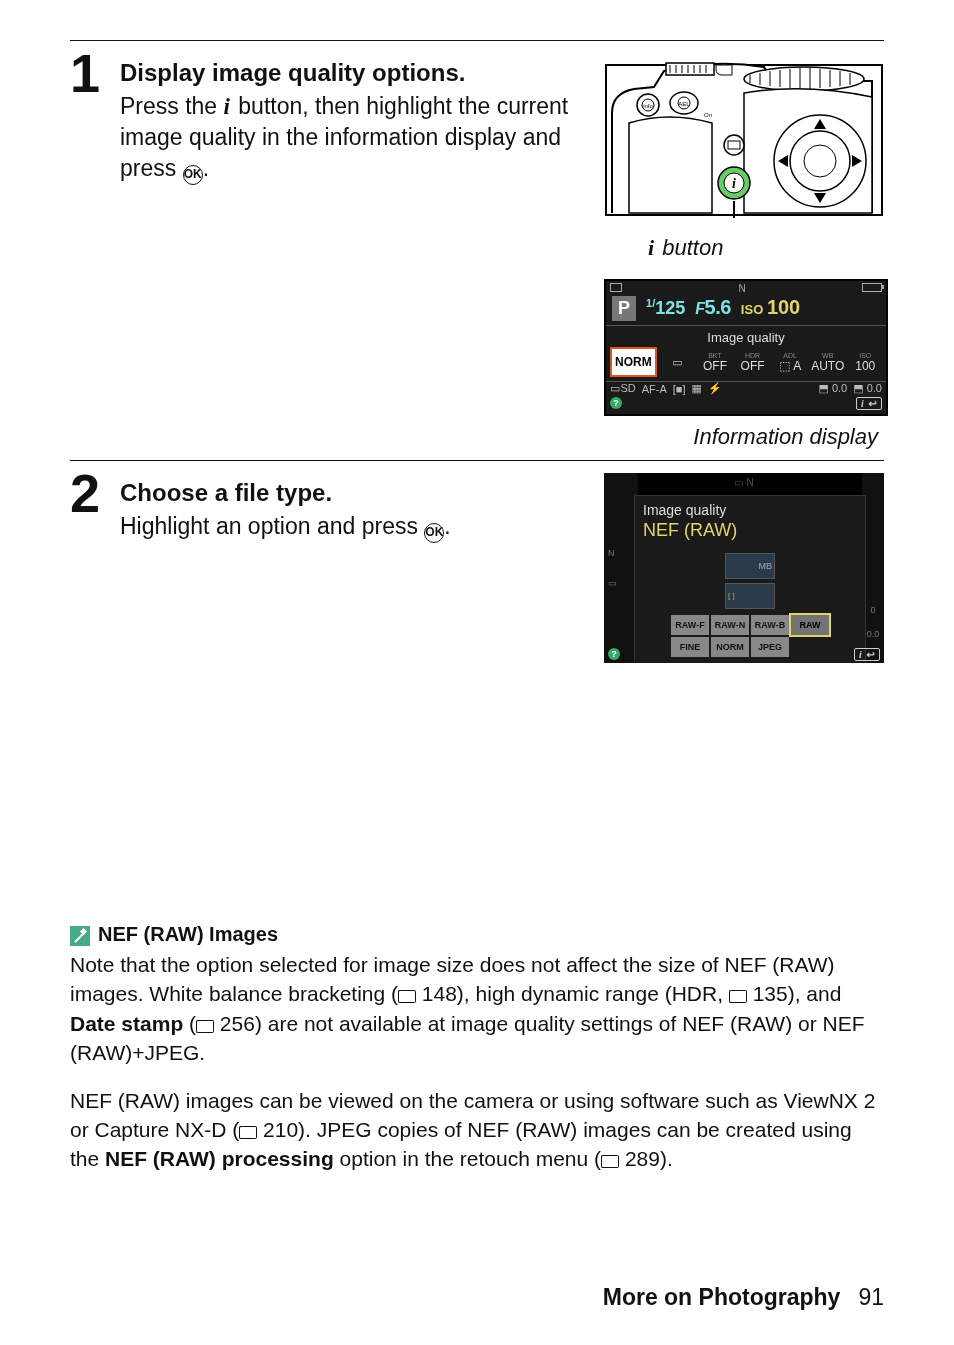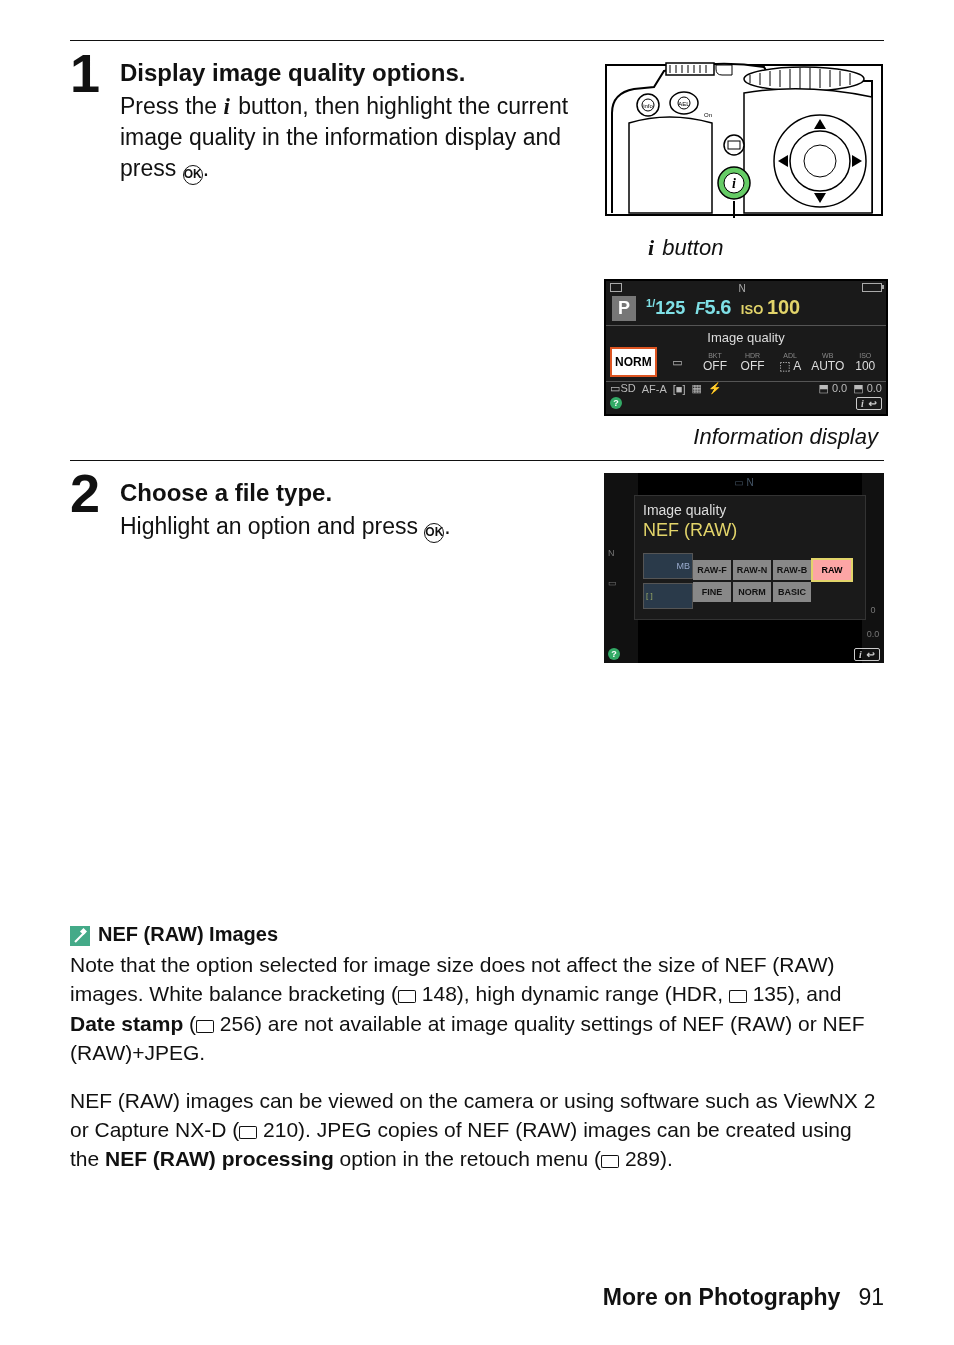--- a/index.html
+++ b/index.html
@@ -239,22 +239,24 @@
     color: #ddd;
     padding: 6px 8px 0 8px;
   }
   .iq-sub {
     font-size: 18px;
     color: #e2d46a;
     padding: 2px 8px 8px 8px;
   }
   .iq-body {
     display: flex;
+    gap: 6px;
     padding: 4px 8px 10px 8px;
     align-items: center;
+    flex-direction: column;
   }
   .iq-thumbs {
     display:flex; flex-direction:column; gap:4px;
   }
   .iq-thumb {
     width: 46px;
     height: 24px;
     background: #2a3a4a;
     border: 1px solid #555;
     position: relative;
@@ -271,21 +273,21 @@
   }
   .iq-cell {
     background: #888;
     color: #111;
     font-size: 9px;
     font-weight: 700;
     text-align: center;
     line-height: 20px;
   }
   .iq-cell.sel {
-    background: #fca5a5;
+    background: #737373;
     color: #000;
     box-shadow: 0 0 0 2px #e2d46a;
   }
   .iq-cell.empty { background: transparent; }
   .iq-foot {
     position: absolute;
     bottom: 2px;
     left: 4px;
     right: 4px;
     display: flex;
@@ -532,21 +534,21 @@
               <div class="iq-thumb raw">MB</div>
               <div class="iq-thumb jpeg"></div>
             </div>
             <div class="iq-grid">
               <div class="iq-cell">RAW-F</div>
               <div class="iq-cell">RAW-N</div>
               <div class="iq-cell">RAW-B</div>
               <div class="iq-cell sel">RAW</div>
               <div class="iq-cell">FINE</div>
               <div class="iq-cell">NORM</div>
-              <div class="iq-cell">BASIC</div>
+              <div class="iq-cell">JPEG</div>
               <div class="iq-cell empty"></div>
             </div>
           </div>
         </div>
         <div class="iq-foot">
           <span class="q-circle">?</span>
           <span class="i-return"><span class="i-glyph">i</span> ↩</span>
         </div>
       </div>
     </div>

